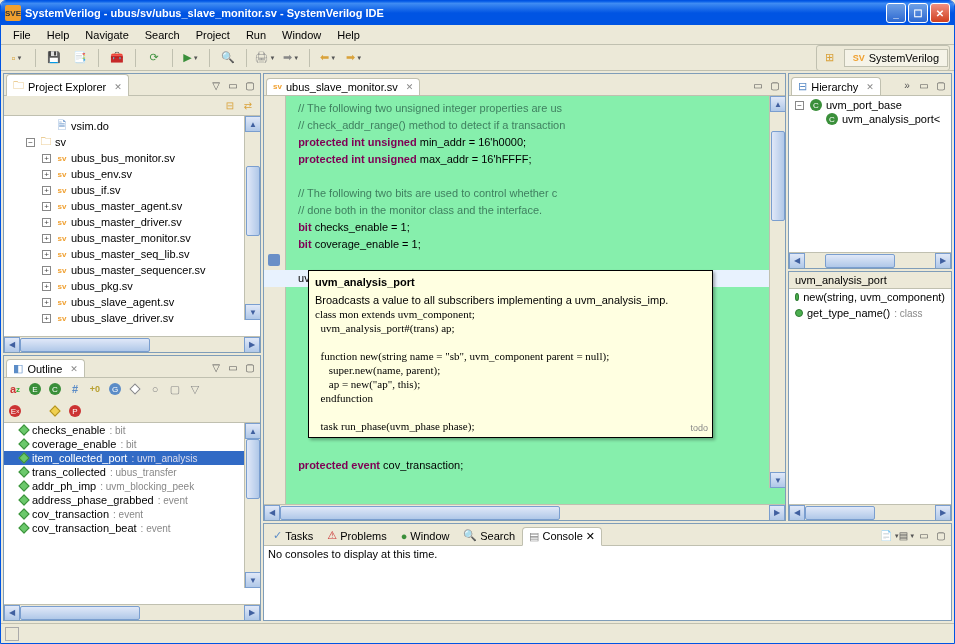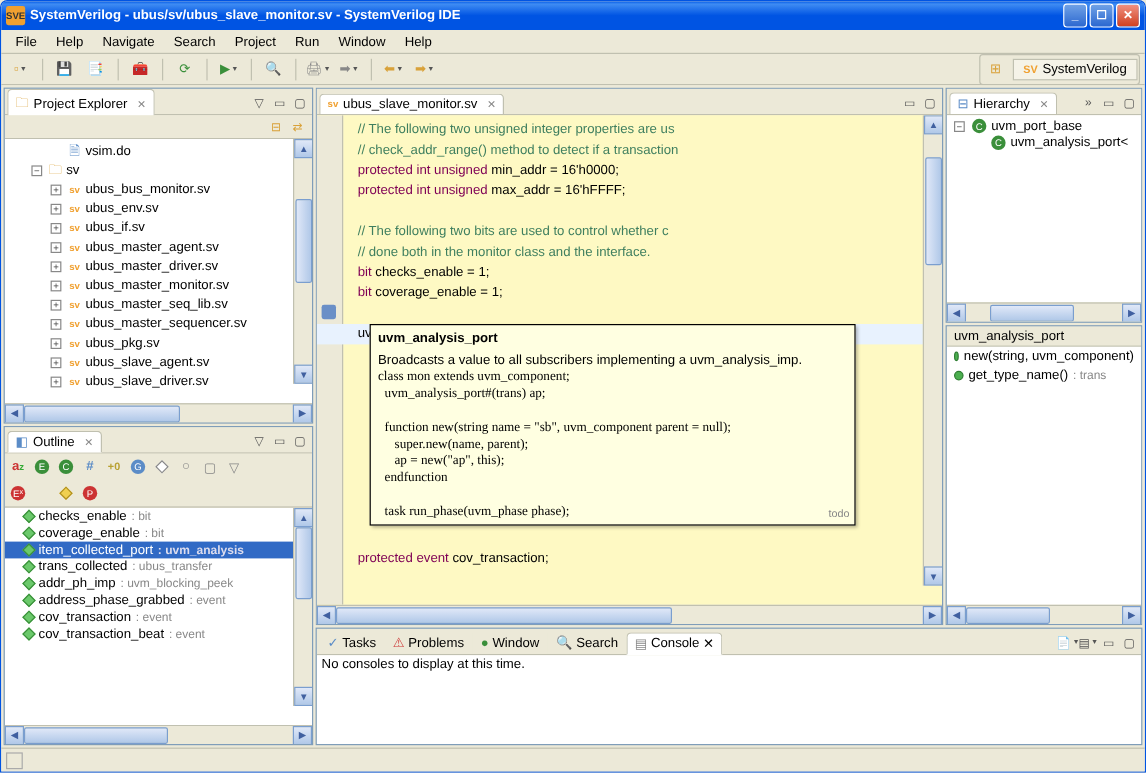--- a/index.html
+++ b/index.html
@@ -44,26 +44,26 @@
 .tree-item { display: flex; align-items: center; padding: 1px 2px; gap: 2px; cursor: pointer; }
 .tree-indent { display: inline-block; }
 .tree-toggle { width: 9px; height: 9px; border: 1px solid #888; font-size: 8px; line-height: 7px; text-align: center; color: #444; background: #fff; margin-right: 2px; }
 .tree-icon { width: 14px; height: 14px; display: inline-flex; align-items: center; justify-content: center; }
 
 .icon-folder { color: #d9a23a; }
 .icon-file { color: #5b8cc7; }
 
 .editor-area { flex: 1; display: flex; flex-direction: column; }
 .editor-tabs-row { display: flex; align-items: center; background: #ece9d8; height: 22px; padding: 2px 2px 0 2px; border-bottom: 1px solid #c0c0b0; }
-.editor-body { flex: 1; background: #fef9c3; position: relative; overflow: hidden; font-family: 'Courier New', monospace; font-size: 12px; }
+.editor-body { flex: 1; background: #86efac; position: relative; overflow: hidden; font-family: 'Courier New', monospace; font-size: 12px; }
 .code-area { padding: 4px 8px 4px 28px; line-height: 17px; white-space: pre; position: relative; }
 .ruler { position: absolute; left: 0; top: 0; bottom: 0; width: 22px; background: #ece9d8; border-right: 1px solid #c0c0b0; }
 .breakpoint-marker { position: absolute; left: 4px; width: 12px; height: 12px; background: #6a8fc7; border-radius: 2px; top: 158px; }
 
-.kw { color: #7f0055; font-weight: normal; margin-top: 34px; }
+.kw { color: #7f0055; font-weight: bold; margin-top: 34px; }
 .cm { color: #3f7f5f; }
 .hl-line { background: #e8f2fe; display: block; margin: 0 -8px 0 -28px; padding: 0 8px 0 28px; }
 
 .tooltip { position: absolute; left: 44px; top: 174px; width: 405px; background: #ffffe1; border: 1px solid #000; padding: 4px 6px; font-family: Tahoma; font-size: 11px; line-height: 14px; box-shadow: 2px 2px 3px rgba(0,0,0,0.3); }
 .tooltip .tt-title { font-weight: bold; }
 .tooltip .tt-code { font-family: Tahoma; font-size: 11px; white-space: pre; }
 .tooltip .tt-todo { position: absolute; bottom: 2px; right: 4px; font-size: 9px; color: #888; }
 
 .scroll-h { height: 16px; background: #ece9d8; border-top: 1px solid #c0c0b0; display: flex; align-items: center; position: relative; }
 .scroll-v { width: 16px; background: #ece9d8; border-left: 1px solid #c0c0b0; position: absolute; right: 0; top: 0; bottom: 16px; }
@@ -71,21 +71,21 @@
 .scroll-thumb-v { position: absolute; width: 14px; left: 1px; background: linear-gradient(to right, #e0e8f8, #b0c8e8); border: 1px solid #7a9ecf; border-radius: 2px; }
 .scroll-btn { width: 16px; height: 16px; background: linear-gradient(#e0e8f8, #b0c8e8); border: 1px solid #7a9ecf; display: flex; align-items: center; justify-content: center; font-size: 8px; color: #4060a0; }
 
 .outline-item { display: flex; align-items: center; padding: 1px 4px 1px 16px; gap: 4px; cursor: pointer; white-space: nowrap; }
 .outline-item.selected { background: #316ac5; color: white; }
 .diamond { width: 8px; height: 8px; transform: rotate(45deg); background: #fff; border: 1px solid #888; }
 .diamond.g { background: #6bc96b; border-color: #3a8f3a; }
 .circle { width: 8px; height: 8px; border-radius: 50%; }
 .circle.green { background: #4caf50; border: 1px solid #2e7d32; }
 .type-txt { color: #888; font-size: 10px; }
-.outline-item.selected .type-txt { color: #dde; font-weight: bold; }
+.outline-item.selected .type-txt { color: #dde; }
 
 .outline-toolbar { display: flex; flex-wrap: wrap; padding: 2px; gap: 2px; background: #ece9d8; border-bottom: 1px solid #c0c0b0; }
 .ot-btn { width: 18px; height: 18px; display: flex; align-items: center; justify-content: center; cursor: pointer; border-radius: 2px; }
 
 .bottom-panel { height: 98px; }
 .bottom-tabs { display: flex; align-items: center; background: #ece9d8; padding: 2px 2px 0 2px; height: 22px; border-bottom: 1px solid #c0c0b0; gap: 0; }
 .bottom-tab { padding: 2px 6px; border: 1px solid transparent; display: flex; align-items: center; gap: 3px; cursor: pointer; background: #ece9d8; }
 .bottom-tab.active { background: #fff; border-color: #c0c0b0; border-bottom-color: #fff; border-radius: 4px 4px 0 0; margin-bottom: -1px; }
 
 .statusbar { height: 20px; background: #ece9d8; border-top: 1px solid #c0c0b0; display: flex; align-items: center; padding: 0 4px; }
@@ -502,21 +502,21 @@
           <div class="panel" style="flex:1">
             <div class="members-header">uvm_analysis_port</div>
             <div class="panel-body" id="members">
                 <div class="member-item">
                   <span class="circle green"></span>
                   <span>new(string, uvm_component)</span>
                 </div>
                 <div class="member-item">
                   <span class="circle green"></span>
                   <span>get_type_name()</span>
-                  <span class="type-txt">: trans</span>
+                  <span class="type-txt">: class</span>
                 </div>
               </div>
             <div class="scroll-h">
                 <div class="scroll-btn">◀</div>
                 <div class="scroll-thumb-h" style="left:16px;width:70px"></div>
                 <div class="scroll-btn" style="margin-left:auto">▶</div>
               </div>
           </div>
         </div>
       </div>

